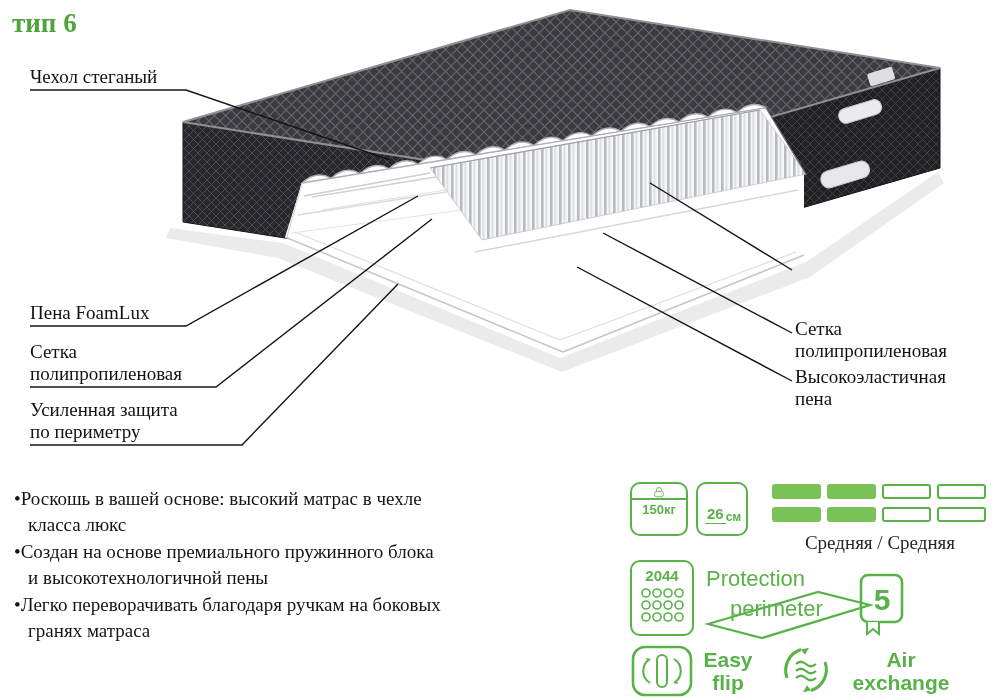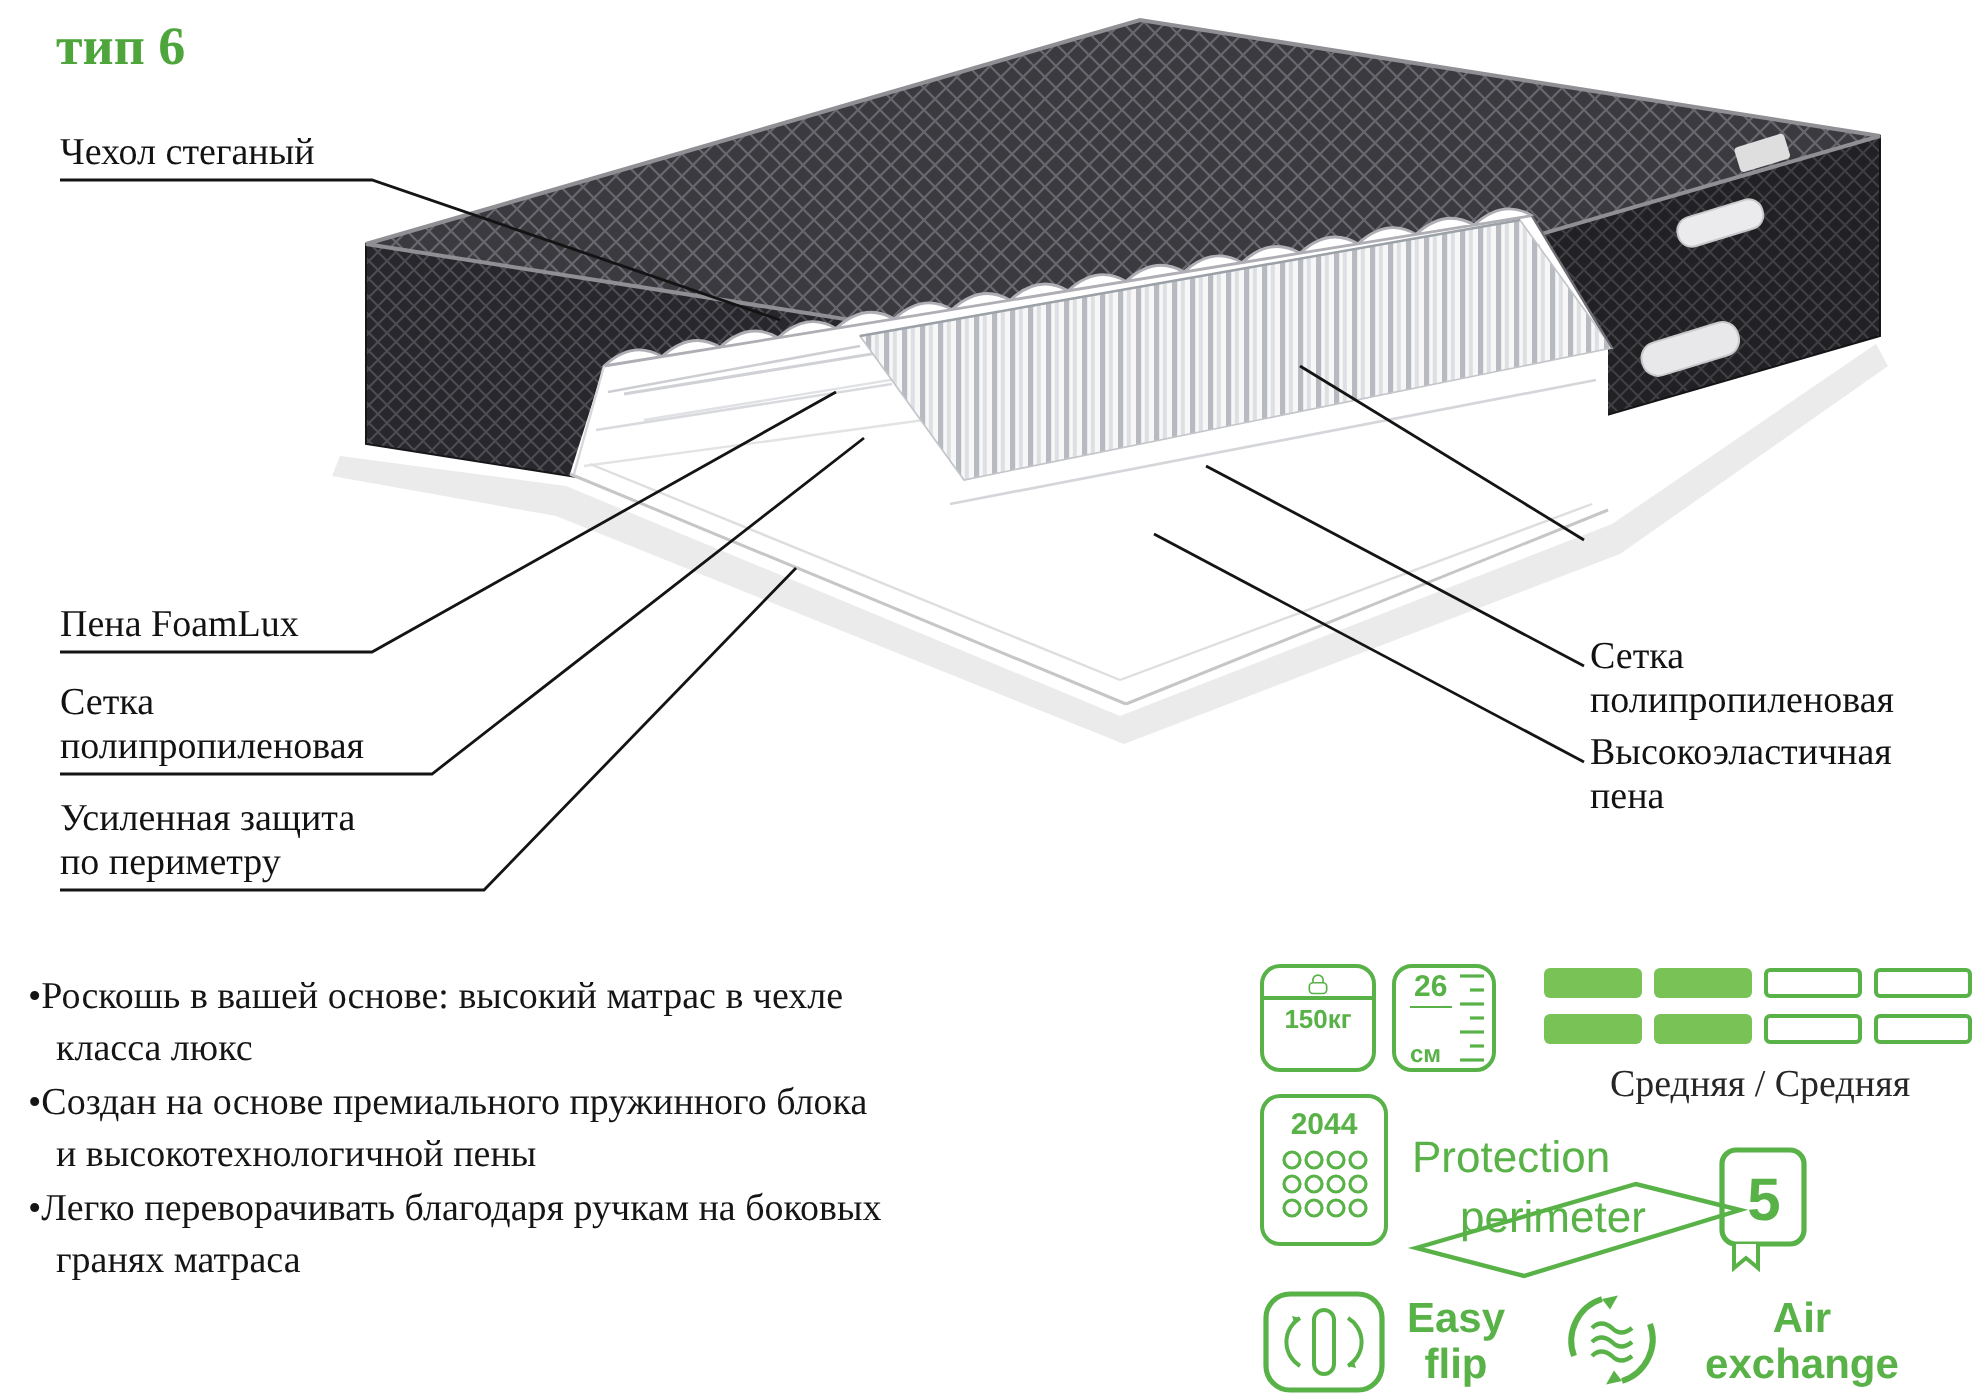--- a/index.html
+++ b/index.html
@@ -25,21 +25,21 @@
     box-sizing:border-box;border:2.5px solid var(--green);border-radius:10px;
     display:flex;flex-direction:column;align-items:center;justify-content:space-between;
     background:#fff;
   }
   .spec-box-label{
     width:100%;text-align:center;border-top:2.5px solid var(--green);
     color:var(--green);font-weight:bold;font-family:"Liberation Sans",sans-serif;
     font-size:13px;padding:2px 0 17px;
   }
   .ruler-box{flex-direction:row;justify-content:space-between;align-items:center;padding:3px 4px 3px 7px;}
-  .ruler-vals{display:flex;flex-direction:column;align-items:flex-start;}
+  .ruler-vals{display:flex;flex-direction:row;align-items:flex-end;}
   .ruler-num{color:var(--green);font-weight:bold;font-family:"Liberation Sans",sans-serif;font-size:15px;border-bottom:1.6px solid var(--green);padding:0 2px 1px;}
   .ruler-unit{color:var(--green);font-weight:bold;font-family:"Liberation Sans",sans-serif;font-size:12px;margin-top:16px;}
   .firmness-grid{display:grid;grid-template-columns:repeat(4,49px);gap:8px 6px;}
   .bar{height:15px;border-radius:3px;box-sizing:border-box;}
   .bar-filled{background:#79c356;}
   .bar-empty{border:2px solid var(--green);background:#fff;}
   .firmness-label{font-size:19px;color:#262626;text-align:center;width:216px;}
   .springs-count{color:var(--green);font-weight:bold;font-family:"Liberation Sans",sans-serif;font-size:15px;margin-top:5px;}
   .green-caption{
     font-family:"Liberation Sans",sans-serif;font-weight:bold;color:var(--green);
@@ -110,21 +110,21 @@
       <polyline points="30,90 186,90 390,160"></polyline>
       <polyline points="30,326 186,326 418,196"></polyline>
       <polyline points="30,387 216,387 432,219"></polyline>
       <polyline points="30,445 242,445 398,284"></polyline>
       <polyline points="792,270 650,183"></polyline>
       <polyline points="792,333 603,233"></polyline>
       <polyline points="792,381 577,267"></polyline>
     </g>
   </svg>
 
-  <div class="abs page-title" style="left:28px;top:8px;">тип 6</div>
+  <div class="abs page-title" style="left:12px;top:8px;">тип 6</div>
 
   <div class="abs label" style="left:30px;top:66px;">Чехол стеганый</div>
   <div class="abs label" style="left:30px;top:302px;">Пена FoamLux</div>
   <div class="abs label" style="left:30px;top:341px;">Сетка
 полипропиленовая</div>
   <div class="abs label" style="left:30px;top:399px;">Усиленная защита
 по периметру</div>
   <div class="abs label" style="left:795px;top:318px;">Сетка
 полипропиленовая</div>
   <div class="abs label" style="left:795px;top:366px;">Высокоэластичная
@@ -170,21 +170,21 @@
     <div class="bar bar-filled"></div>
     <div class="bar bar-empty"></div>
     <div class="bar bar-empty"></div>
     <div class="bar bar-filled"></div>
     <div class="bar bar-filled"></div>
     <div class="bar bar-empty"></div>
     <div class="bar bar-empty"></div>
   </div>
   <div class="abs firmness-label" style="left:772px;top:532px;">Средняя / Средняя</div>
 
-  <div class="abs spec-box" style="left:630px;top:547px;width:64px;height:76px;justify-content:flex-start;">
+  <div class="abs spec-box" style="left:630px;top:560px;width:64px;height:76px;justify-content:flex-start;">
     <div class="springs-count">2044</div>
     <svg width="48" height="40" viewBox="0 0 48 40" style="margin-top:2px;">
       <g fill="none" stroke="#58b247" stroke-width="1.6">
         <circle cx="8" cy="7" r="4"></circle>
           <circle cx="19" cy="7" r="4"></circle>
           <circle cx="30" cy="7" r="4"></circle>
           <circle cx="41" cy="7" r="4"></circle>
         <circle cx="8" cy="19" r="4"></circle>
           <circle cx="19" cy="19" r="4"></circle>
           <circle cx="30" cy="19" r="4"></circle>

